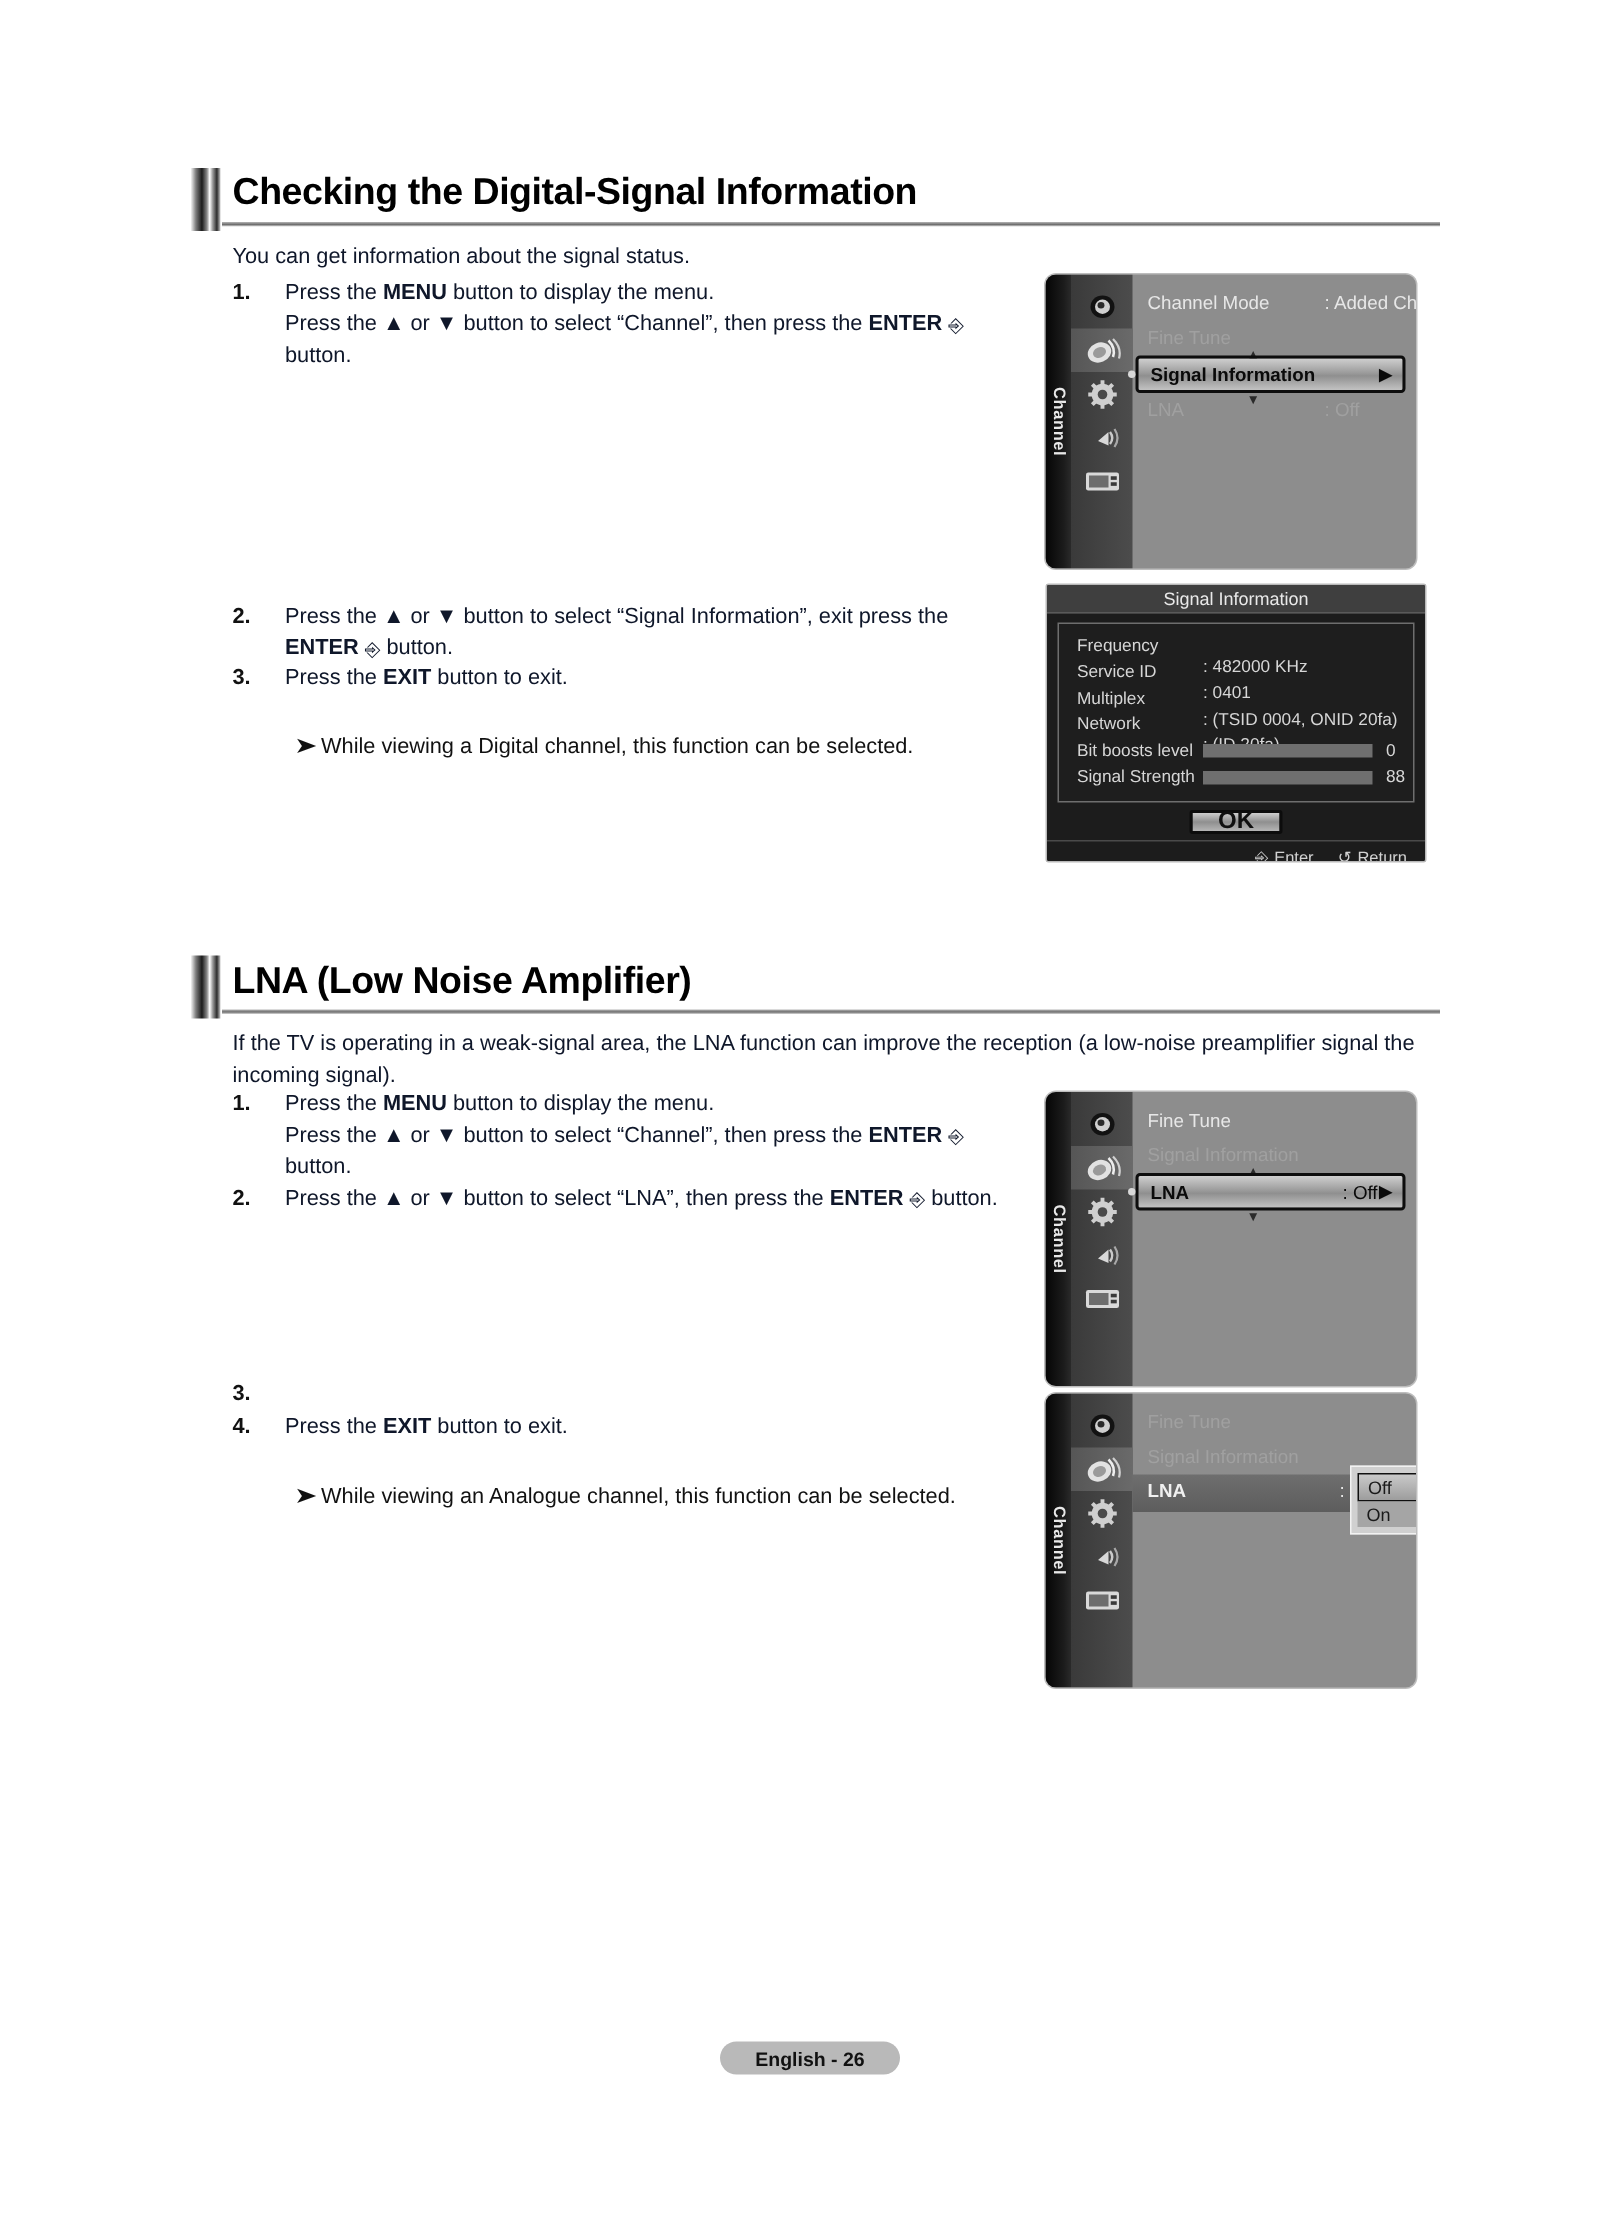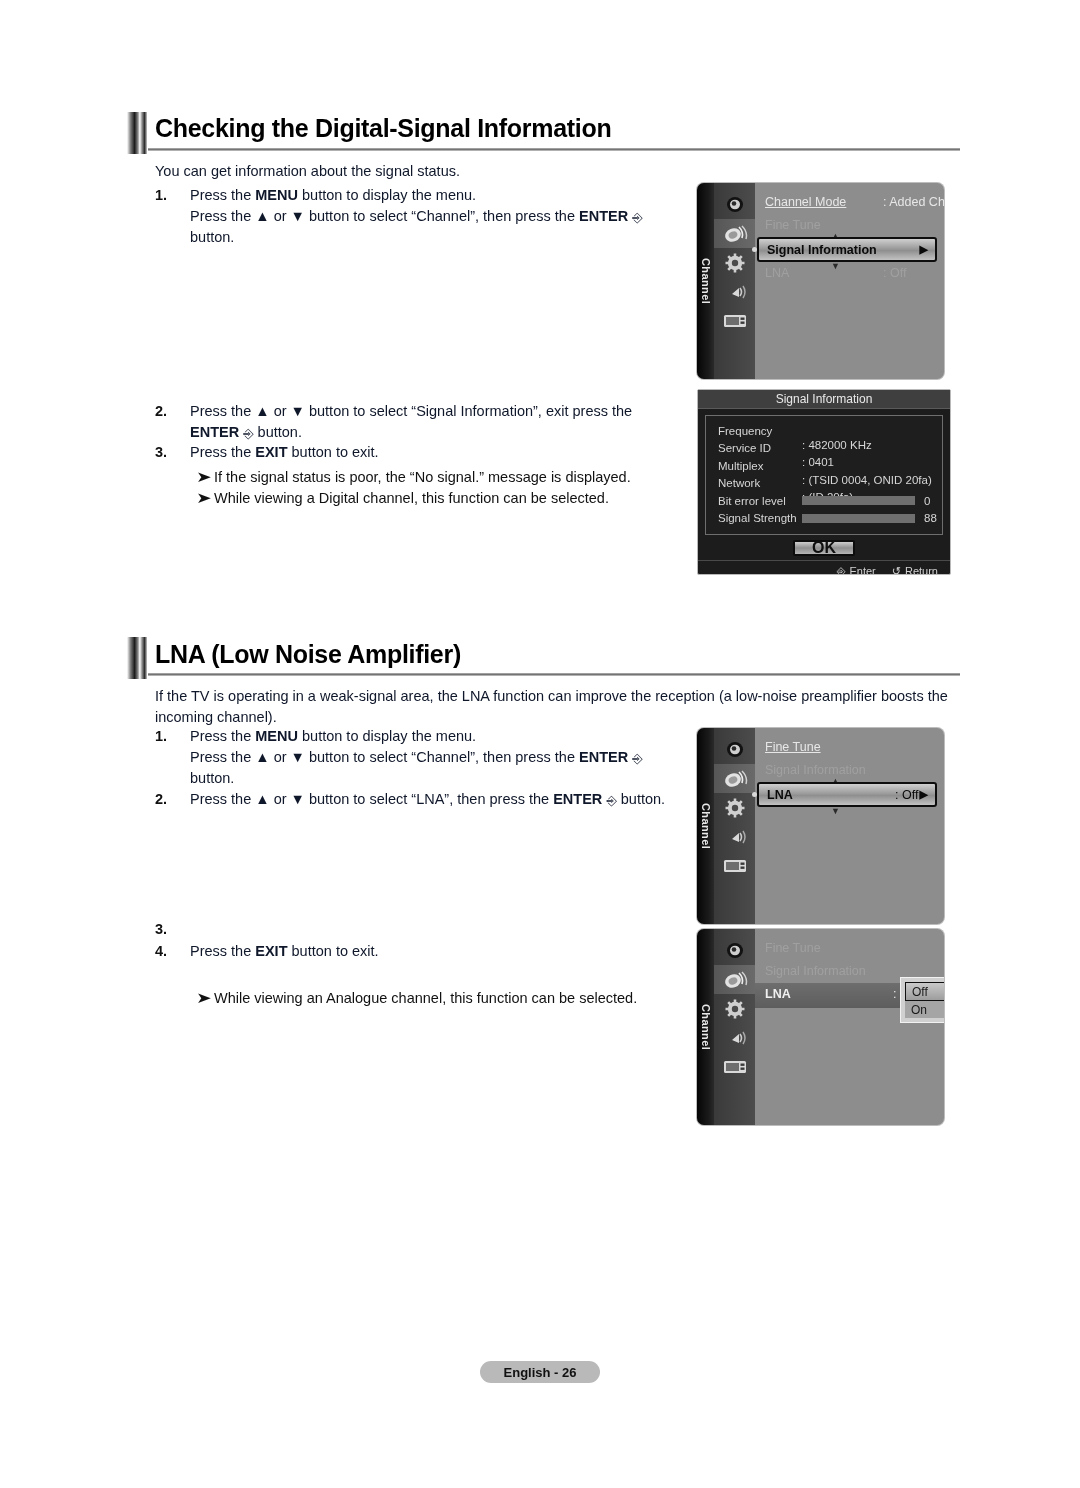--- a/index.html
+++ b/index.html
@@ -88,21 +88,21 @@
     height:23px;
     display:flex; align-items:center;
     padding:0 10px 0 10px;
     font-size:12.5px;
     color:#cfcfcf;
     white-space:nowrap;
   }
   .osd-row .lbl { flex:0 0 auto; }
   .osd-row .val { position:absolute; left:128px; }
   .osd-row.dim { color:#a0a0a0; }
-  .osd-row.bright { color:#e7e7e7;text-decoration:underline; }
+  .osd-row.bright { color:#e7e7e7; }
 
   .osd-sel {
     position:absolute;
     height:25px;
     background:linear-gradient(to bottom,#cfcfcf 0%,#9c9c9c 45%,#8f8f8f 55%,#c2c2c2 100%);
     border:2px solid #0d0d0d;
     border-radius:3px;
     display:flex; align-items:center;
     padding:0 8px;
     font-size:12.5px;
@@ -226,23 +226,20 @@
   <div class="txt" style="left:190px; top:401px; width:470px;">
     <span>Press the ▲ or ▼ button to select “Signal Information”, exit press the</span><br>
     <span class="b">ENTER</span> <span class="ent">⎆</span><span> button.</span>
   </div>
 
   <div class="num" style="left:155px; top:442px;">3.</div>
   <div class="txt" style="left:190px; top:442px; width:470px;">
     <span>Press the </span><span class="b">EXIT</span><span> button to exit.</span>
   </div>
 
-  <div class="bullet" style="left:198px; top:466px; width:480px;">
-    <span class="bullet-mark">➤</span><span>If the signal status is poor, the “No signal.” message is displayed.</span>
-  </div>
   <div class="bullet" style="left:198px; top:487px; width:480px;">
     <span class="bullet-mark">➤</span><span>While viewing a Digital channel, this function can be selected.</span>
   </div>
 
   <div class="osd" style="left:697px; top:183px; width:247px; height:196px;">
     <div class="osd-rail">
         <span>Channel</span>
       </div>
     <div class="osd-icons">
       <div class="osd-icon">
@@ -325,21 +322,21 @@
       </div>
       <div class="dlg-row">
         <span>Multiplex</span>
         <span class="v">: (TSID 0004, ONID 20fa)</span>
       </div>
       <div class="dlg-row">
         <span>Network</span>
         <span class="v">: (ID 20fa)</span>
       </div>
       <div class="dlg-row">
-        <span>Bit error level</span>
+        <span>Bit boosts level</span>
         <span class="bar-track"><span class="bar-fill" id="meter0" style="width: 100%;"></span></span>
         <span class="bar-num">0</span>
       </div>
       <div class="dlg-row">
         <span>Signal Strength</span>
         <span class="bar-track"><span class="bar-fill hi" id="meter1" style="width: 88%;"></span></span>
         <span class="bar-num">88</span>
       </div>
     </div>
     <div class="dlg-ok-wrap">
@@ -348,21 +345,21 @@
     <div class="dlg-foot">
       <div><span class="k">⎆</span><span>Enter</span></div>
       <div><span class="k">↺</span><span>Return</span></div>
     </div>
   </div>
 
   <div class="sec-bar" style="left:127px; top:637px; height:42px;"></div>
   <div class="sec-title" style="left:155px; top:640px;">LNA (Low Noise Amplifier)</div>
   <div class="sec-rule" style="left:148px; top:673px; width:812px;"></div>
 
-  <div class="txt" style="left:155px; top:686px; width:805px;">If the TV is operating in a weak-signal area, the LNA function can improve the reception (a low-noise preamplifier boosts the incoming channel).</div>
+  <div class="txt" style="left:155px; top:686px; width:805px;">If the TV is operating in a weak-signal area, the LNA function can improve the reception (a low-noise preamplifier signal the incoming signal).</div>
 
   <div class="num" style="left:155px; top:726px;">1.</div>
   <div class="txt" style="left:190px; top:726px; width:480px;">
     <span>Press the </span><span class="b">MENU</span><span> button to display the menu.</span><br>
     <span>Press the ▲ or ▼ button to select “Channel”, then press the </span><span class="b">ENTER</span> <span class="ent">⎆</span><br>
     <span>button.</span>
   </div>
 
   <div class="num" style="left:155px; top:789px;">2.</div>
   <div class="txt" style="left:190px; top:789px; width:500px;">

